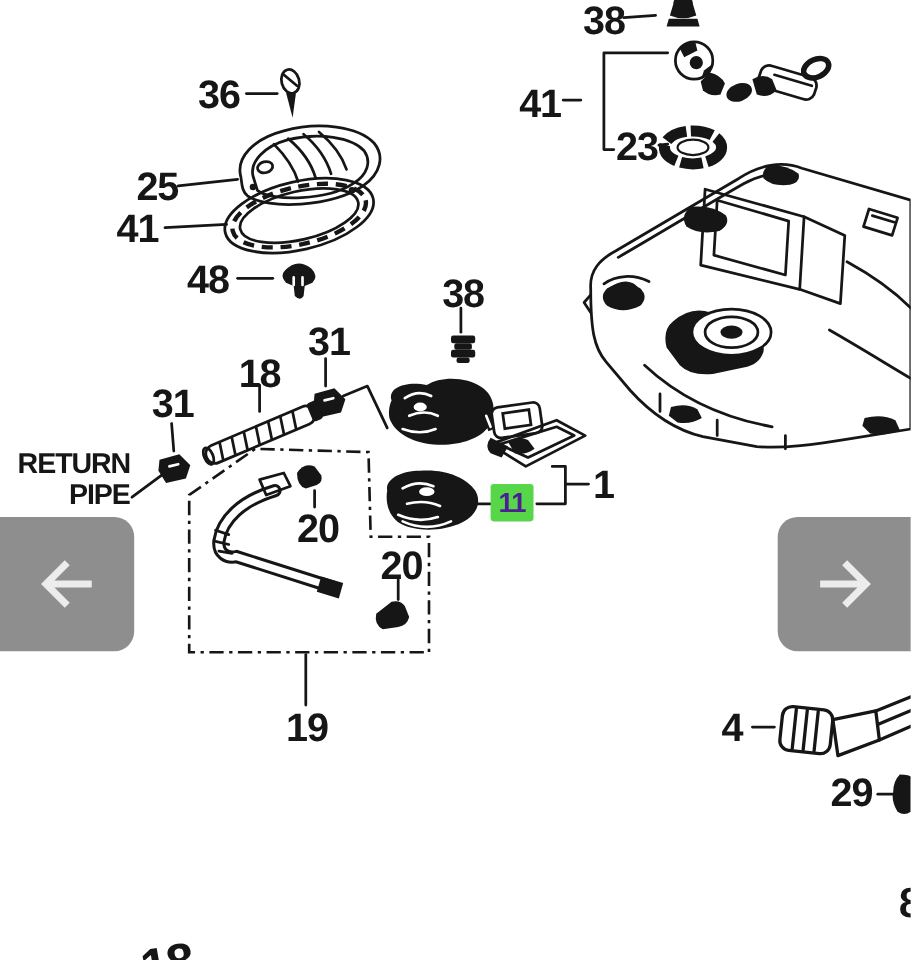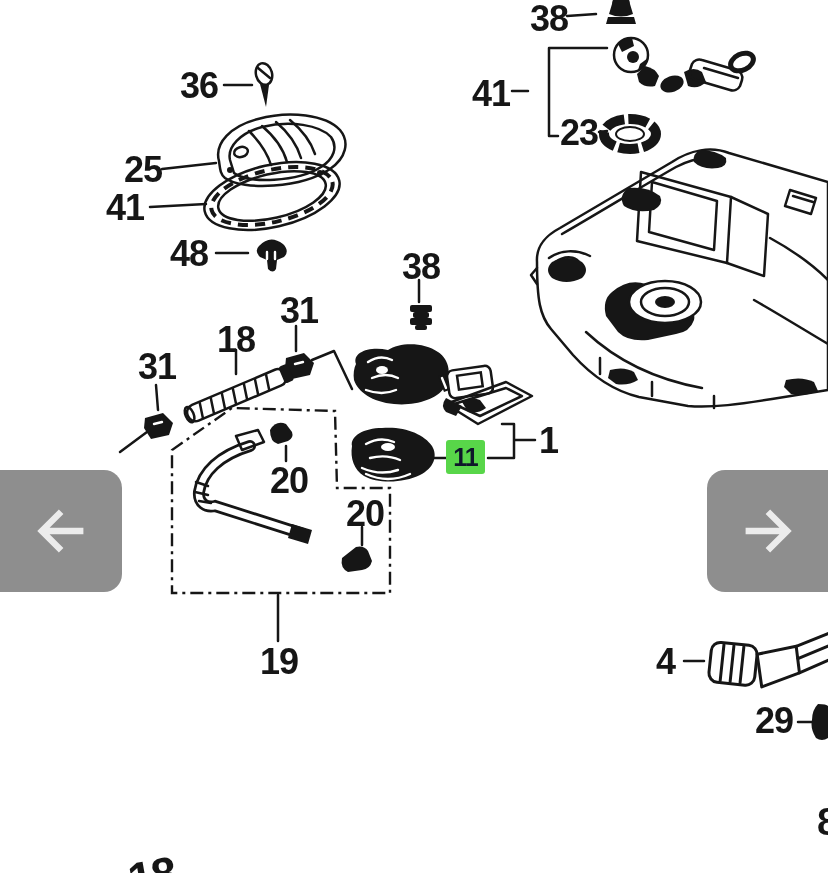--- a/index.html
+++ b/index.html
@@ -10,21 +10,21 @@
   .s3{stroke:#161616;fill:none;stroke-width:3;stroke-linecap:round;stroke-linejoin:round;}
   .f{fill:#161616;stroke:none;}
   .w{fill:#ffffff;}
   .wt{stroke:#ffffff;fill:none;stroke-width:2.4;stroke-linecap:round;}
   .lbl{position:absolute;font-weight:700;font-size:36px;color:#161616;letter-spacing:-1px;
        line-height:1;white-space:nowrap;}
   .ret{position:absolute;left:16px;top:407px;width:102px;text-align:right;
        font-weight:700;font-size:26px;color:#161616;letter-spacing:-1px;line-height:28px;}
   .hl{position:absolute;left:446px;top:440px;width:39px;height:34px;background:#58d649;
       border-radius:3px;display:flex;align-items:center;justify-content:center;
-      font-weight:700;font-size:25px;color:#0f172a;letter-spacing:-1px;}
+      font-weight:700;font-size:25px;color:#4c1d95;letter-spacing:-1px;}
   .navbtn{position:absolute;width:122px;height:122px;background:#8e8e8e;border:none;
           display:flex;align-items:center;justify-content:center;cursor:pointer;padding:0;}
   #prev{left:0;top:470px;border-radius:0 18px 18px 0;}
   #next{left:707px;top:470px;border-radius:18px 0 0 18px;}
   .partial8{position:absolute;left:817px;top:801px;font-weight:700;font-size:38px;color:#161616;}
   .partial18{position:absolute;left:128px;top:849px;font-weight:700;font-size:46px;color:#161616;
              transform:rotate(-10deg);letter-spacing:-2px;}
 </style>
 </head>
 <body>
@@ -220,20 +220,24 @@
   <div class="lbl" style="left:280px;top:293px">31</div>
   <div class="lbl" style="left:217px;top:322px">18</div>
   <div class="lbl" style="left:138px;top:349px">31</div>
   <div class="lbl" style="left:270px;top:463px">20</div>
   <div class="lbl" style="left:346px;top:496px">20</div>
   <div class="lbl" style="left:260px;top:644px">19</div>
   <div class="lbl" style="left:539px;top:423px">1</div>
   <div class="lbl" style="left:656px;top:644px">4</div>
   <div class="lbl" style="left:755px;top:703px">29</div>
 
+  <div class="ret">
+    <div>RETURN</div>
+    <div>PIPE</div>
+  </div>
 
   <div class="hl">11</div>
 
   <div class="partial8">8</div>
   <div class="partial18">18</div>
 
   <button class="navbtn" id="prev" aria-label="arrow-left">
     <svg width="64" height="64" viewBox="0 0 60 60">
       <path d="M48,30 H14 M28,14 L12,30 L28,46" stroke="#ececec" stroke-width="6" fill="none" stroke-linecap="square"></path>
     </svg>

